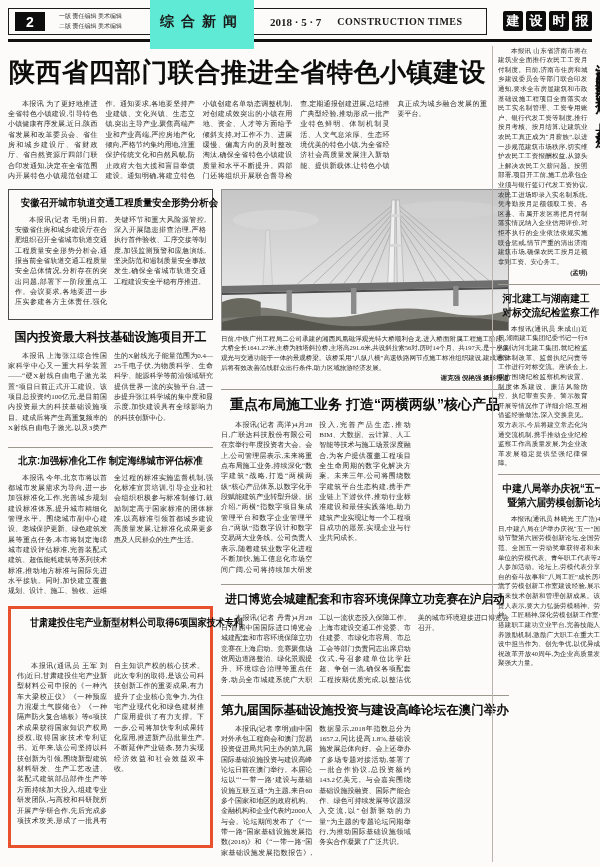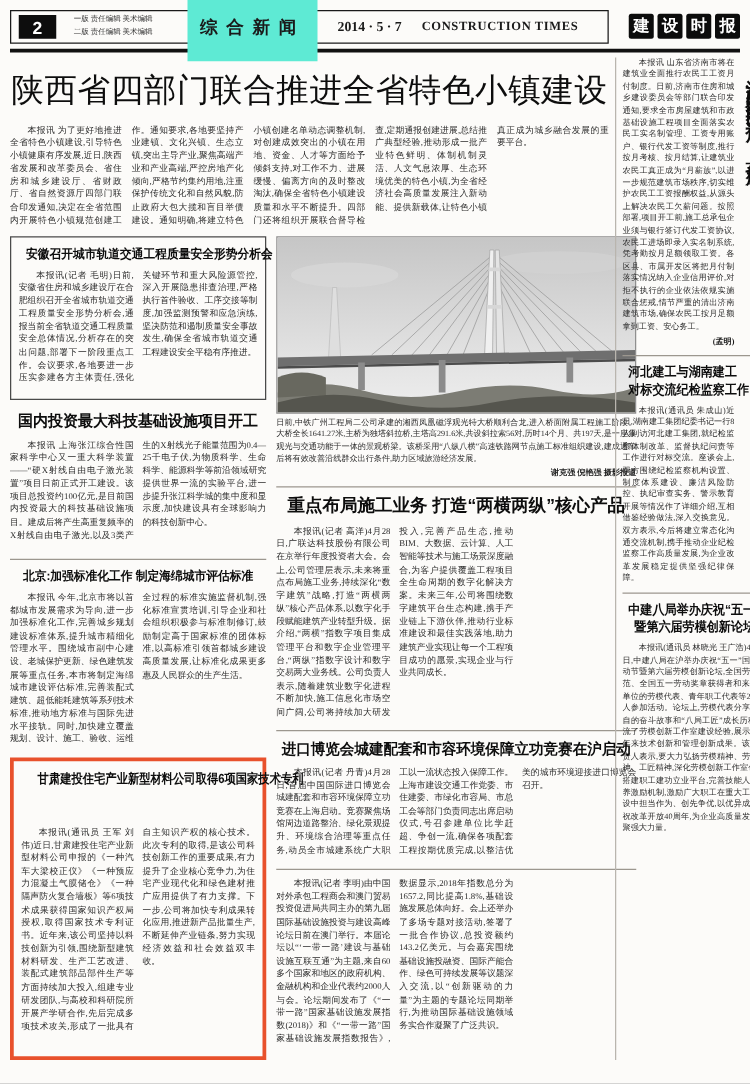--- a/index.html
+++ b/index.html
@@ -39,21 +39,21 @@
   .top-rule { height:2.5px; background:#111; margin-top:4px; }
 
   
   .content { display:flex; margin-top:4px; }
   .main-col { width:479px; }
   .right-col { flex:1; margin-left:5px; border-left:1px solid #b9b5ae; padding-left:5px; }
 
   
   h1,h2,h3 { font-family:"Liberation Sans", sans-serif; color:#0d0d0d; }
   .lead-title {
-    font-size:26px; font-weight:400; text-align:center; letter-spacing:.5px;
+    font-size:26px; font-weight:700; text-align:center; letter-spacing:.5px;
     margin:9px 0 9px; white-space:nowrap;
   }
   .bodytext {
     font-size:7px; line-height:1.48; text-align:justify; color:#2b2b2b;
     column-fill:auto; overflow:hidden;
   }
   .bodytext p { text-indent:2em; }
   .c5 { column-count:5; column-gap:8px; height:86px; }
   .c3 { column-count:3; column-gap:7px; }
   .c2 { column-count:2; column-gap:7px; }
@@ -113,21 +113,21 @@
   <div class="inner">
 
     <header class="mast">
       <div class="head-box">
         <div class="pagenum">2</div>
         <div class="editors">
           <div>一版 责任编辑 美术编辑</div>
           <div>二版 责任编辑 美术编辑</div>
         </div>
         <div class="section-name">综合新闻</div>
-        <div class="issue-date">2014 · 5 · 7</div>
+        <div class="issue-date">2018 · 5 · 7</div>
         <div class="en-title">CONSTRUCTION TIMES</div>
       </div>
       <div class="logo">
         <div class="sq">建</div>
         <div class="sq">设</div>
         <div class="sq">时</div>
         <div class="sq">报</div>
       </div>
     </header>
     <div class="top-rule"></div>
@@ -248,20 +248,21 @@
             <article class="expo">
               <h2 class="fit h-one">进口博览会城建配套和市容环境保障立功竞赛在沪启动</h2>
               <div class="bodytext c3 expo-body">
                 <p>本报讯(记者 丹青)4月28日,首届中国国际进口博览会城建配套和市容环境保障立功竞赛在上海启动。竞赛聚焦场馆周边道路整治、绿化景观提升、环境综合治理等重点任务,动员全市城建系统广大职工以一流状态投入保障工作。上海市建设交通工作党委、市住建委、市绿化市容局、市总工会等部门负责同志出席启动仪式,号召参建单位比学赶超、争创一流,确保各项配套工程按期优质完成,以整洁优美的城市环境迎接进口博览会召开。</p>
               </div>
             </article>
 
             <div class="hr"></div>
 
             <article class="macau">
+              <h2 class="fit h-one">第九届国际基础设施投资与建设高峰论坛在澳门举办</h2>
               <div class="bodytext c3 macau-body">
                 <p>本报讯(记者 李明)由中国对外承包工程商会和澳门贸易投资促进局共同主办的第九届国际基础设施投资与建设高峰论坛日前在澳门举行。本届论坛以“‘一带一路’建设与基础设施互联互通”为主题,来自60多个国家和地区的政府机构、金融机构和企业代表约2000人与会。论坛期间发布了《“一带一路”国家基础设施发展指数(2018)》和《“一带一路”国家基础设施发展指数报告》,数据显示,2018年指数总分为1657.2,同比提高1.8%,基础设施发展总体向好。会上还举办了多场专题对接活动,签署了一批合作协议,总投资额约143.2亿美元。与会嘉宾围绕基础设施投融资、国际产能合作、绿色可持续发展等议题深入交流,以“创新驱动的力量”为主题的专题论坛同期举行,为推动国际基础设施领域务实合作凝聚了广泛共识。</p>
               </div>
             </article>
           </div>
         </div>
       </div>
 
       <aside class="right-col">
 

